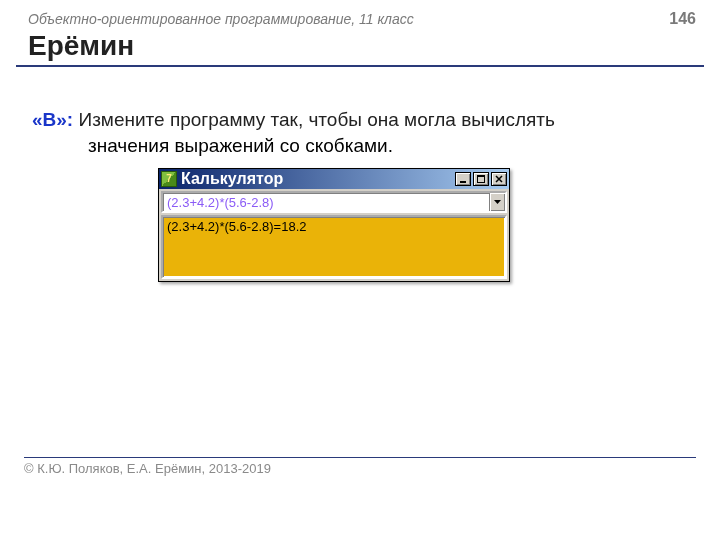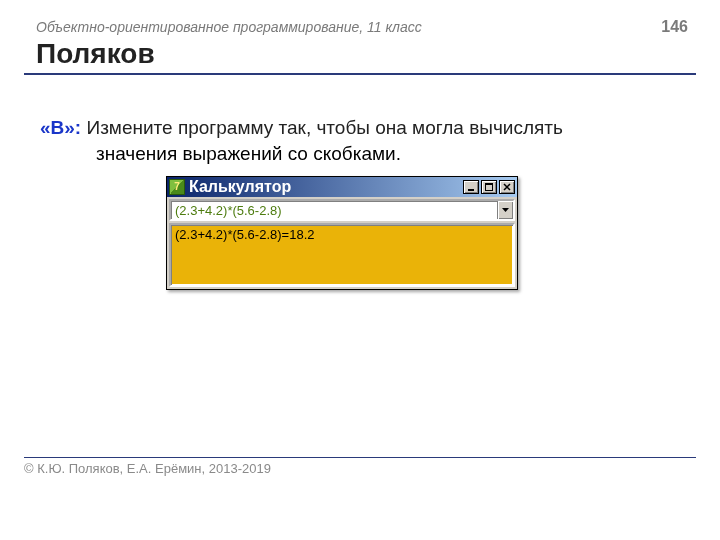--- a/index.html
+++ b/index.html
@@ -1,20 +1,20 @@
 <!DOCTYPE html>
 <html><head>
 <meta charset="utf-8">
 <style>
   * { box-sizing: border-box; margin: 0; padding: 0; }
   html, body { width: 720px; height: 540px; font-family: Arial, sans-serif; background: #fff; }
 
   .slide {
     width: 720px; height: 482px; position: relative;
-    padding: 12px;
+    padding: 4px;
   }
 
   .header-bar {
     display: flex; justify-content: space-between; align-items: center;
     padding: 6px 20px 2px 24px;
     color: #7a7a7a;
   }
   .header-bar .course { font-style: italic; font-size: 14px; }
   .header-bar .page { font-size: 16px; font-weight: bold; }
 
@@ -82,21 +82,21 @@
     background: #d4d0c8;
     padding: 2px;
   }
   .combo {
     display: flex; height: 22px; background: #fff;
     border: 2px inset #fff;
     box-shadow: inset 1px 1px 0 #808080, inset -1px -1px 0 #fff;
     margin-bottom: 2px;
   }
   .combo .text {
-    flex: 1; padding: 2px 4px; font-size: 13px; color: #4d7c0f;
+    flex: 1; padding: 2px 4px; font-size: 13px; color: #8b5cf6;
     white-space: nowrap; overflow: hidden;
   }
   .combo .dropbtn {
     width: 16px; background: #d4d0c8;
     border-left: 1px solid #808080;
     box-shadow: inset 1px 1px 0 #fff, inset -1px -1px 0 #808080;
     display: flex; align-items: center; justify-content: center;
   }
   .output {
     height: 64px; background: #eab308;
@@ -121,21 +121,21 @@
 </head>
 <body>
 
 <div class="slide">
 
   <div class="header-bar">
     <span class="course">Объектно-ориентированное программирование, 11 класс</span>
     <span class="page">146</span>
   </div>
 
-  <div class="title">Поляков</div>
+  <div class="title">Ерёмин</div>
   <hr class="hr">
 
   <div class="body">
     <div class="task-line">
       <span class="label">«B»:</span>
       <span>Измените программу так, чтобы она могла вычислять</span>
     </div>
     <div class="task-cont">значения выражений со скобками.</div>
 
     <div class="win-wrap">

